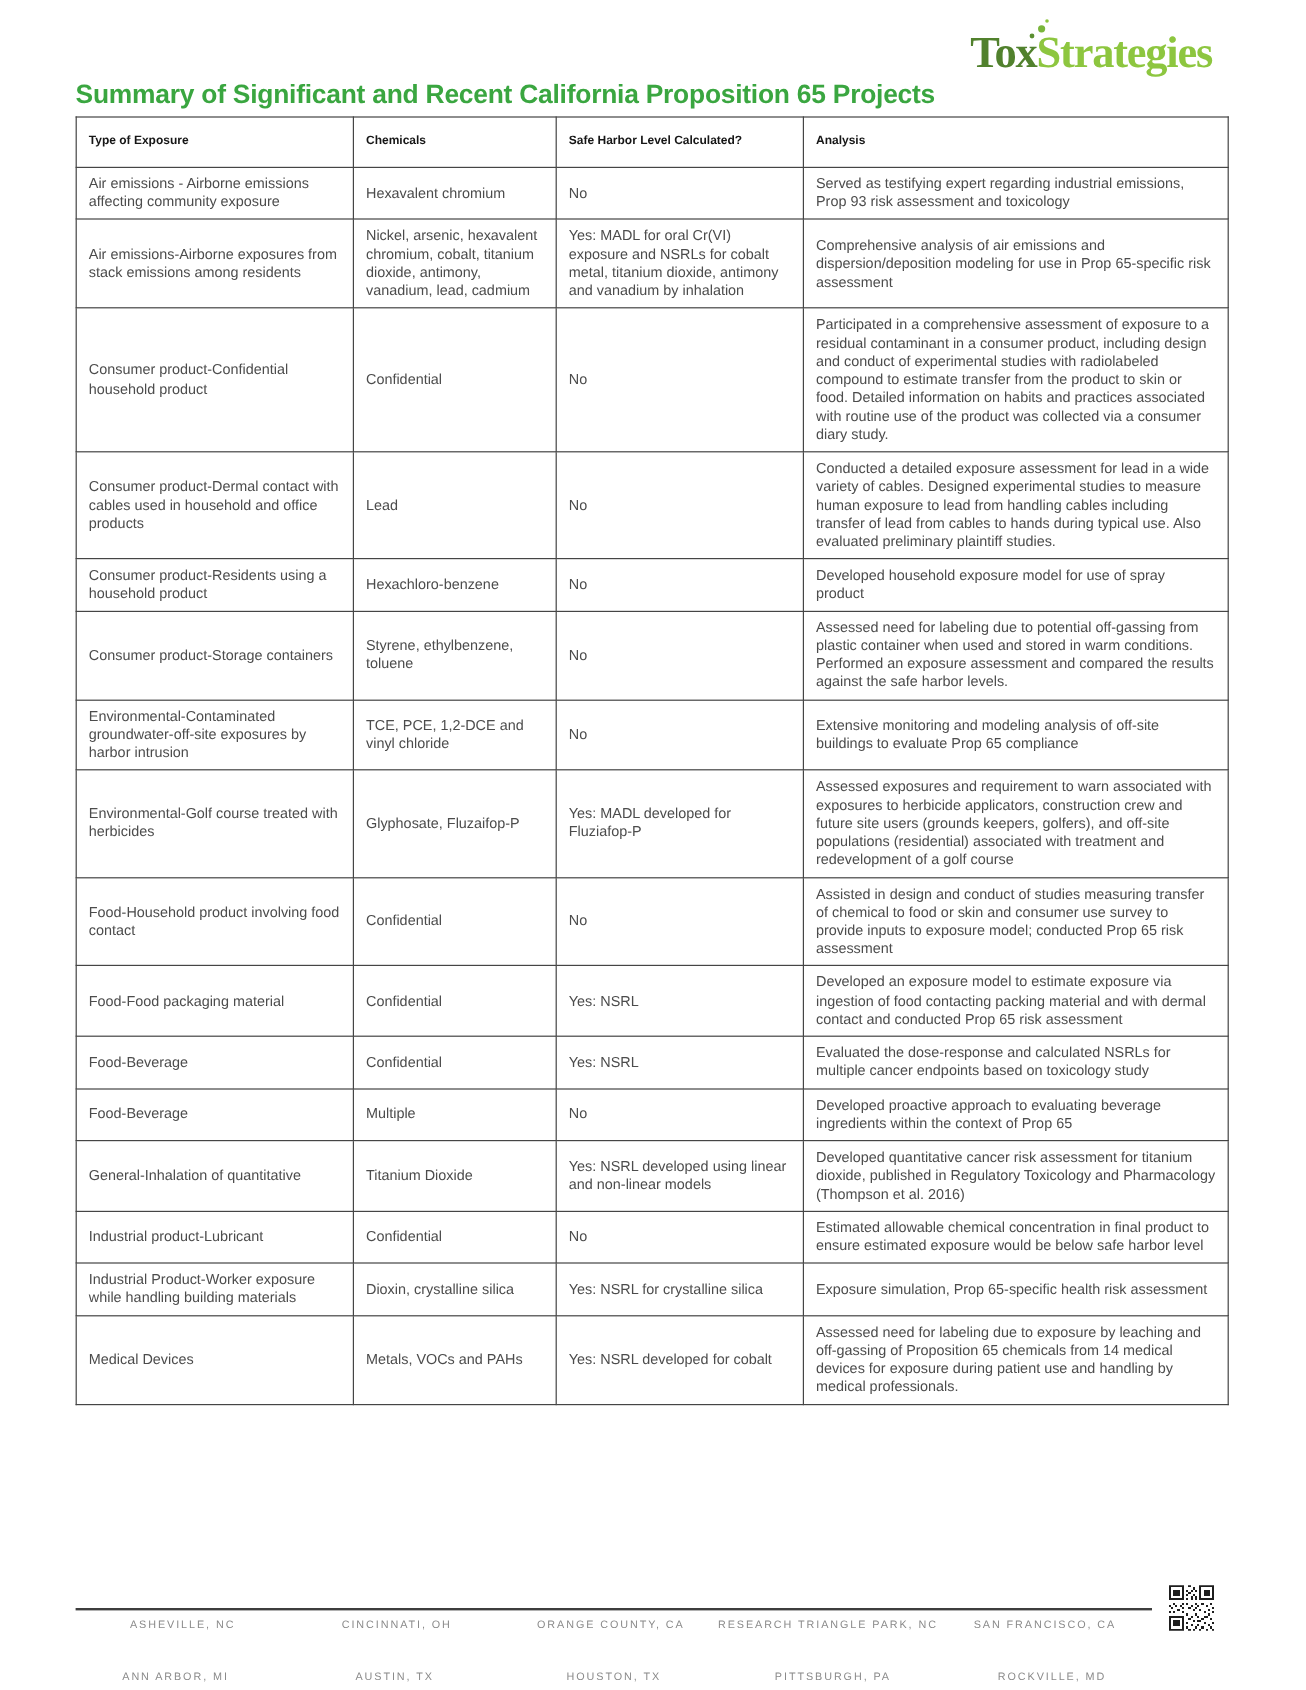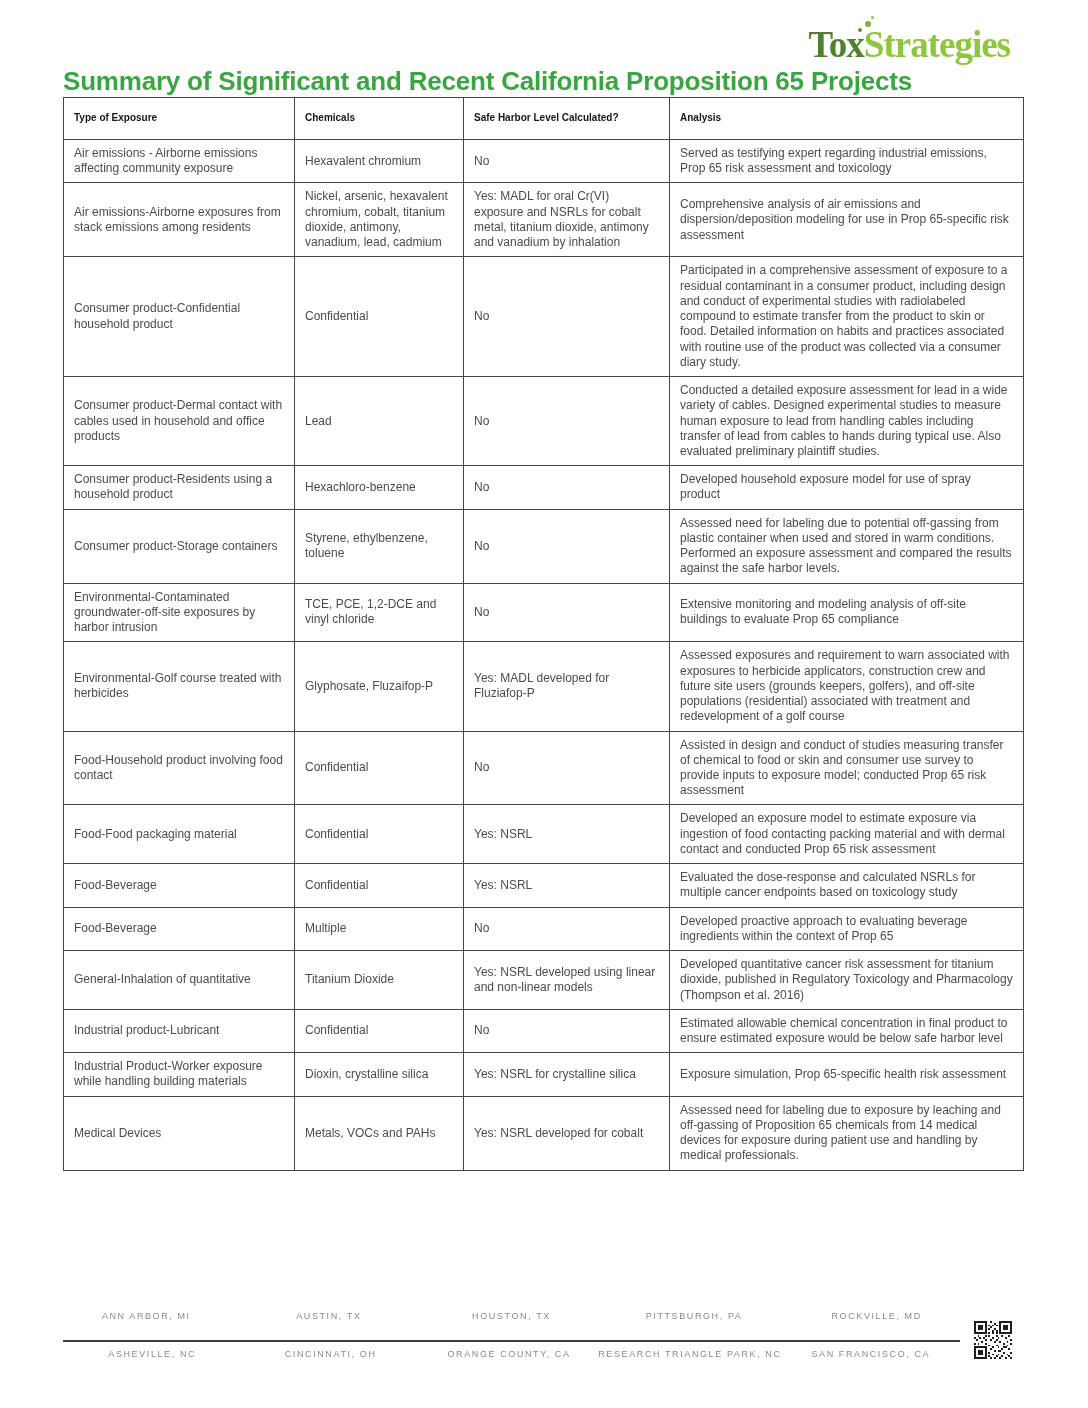--- a/index.html
+++ b/index.html
@@ -23,21 +23,21 @@
   .logo .strategies { color: #8dc63f; }
   .logo-dots { position: absolute; top: -7px; left: 49px; width: 20px; height: 14px; }
   .logo-dots i { position: absolute; border-radius: 50%; background: #6fa83a; }
   .logo-dots i:nth-child(1) { width: 4px; height: 4px; left: 0; top: 9px; background:#5b8f31; }
   .logo-dots i:nth-child(2) { width: 6px; height: 6px; left: 7px; top: 2px; background:#7ab63c; }
   .logo-dots i:nth-child(3) { width: 3px; height: 3px; left: 13px; top: -3px; background:#8dc63f; }
 
   
   .title {
     position: absolute; top: 66px; left: 63px;
-    font-size: 26px; font-weight: bold; color: #3aa640;
+    font-size: 22px; font-weight: bold; color: #3aa640;
     letter-spacing: -0.2px;
   }
 
   
   table.main {
     position: absolute; top: 97px; left: 63px; width: 960px;
     border-collapse: collapse; table-layout: fixed;
   }
   table.main th, table.main td {
     border: 1px solid #454545;
@@ -57,21 +57,21 @@
   
   .cities-row {
     position: absolute; left: 63px; width: 897px;
     display: flex;
   }
   .cities-row span {
     flex: 1; text-align: center;
     font-size: 9px; letter-spacing: 1.6px; color: #8a8a8a;
     white-space: nowrap;
   }
-  .cities-top { top: 1311px; gap: 16px; }
+  .cities-top { top: 1392px; gap: 16px; }
   .cities-bottom { top: 1349px; }
   .footer-line {
     position: absolute; top: 1340px; left: 63px; width: 897px;
     border-top: 2px solid #3e3e3e;
   }
   .footer-bottom { position: absolute; top: 1368px; left: 63px; width: 967px; height: 16px; }
   .footer-phone {
     position: absolute; left: 5px; top: 0;
     font-size: 12.5px; font-weight: bold; color: #4d4d4d;
   }
@@ -114,21 +114,21 @@
         <th>Chemicals</th>
         <th>Safe Harbor Level Calculated?</th>
         <th>Analysis</th>
       </tr>
     </thead>
     <tbody>
       <tr>
         <td>Air emissions - Airborne emissions affecting community exposure</td>
         <td>Hexavalent chromium</td>
         <td>No</td>
-        <td>Served as testifying expert regarding industrial emissions, Prop 65 risk assessment and toxicology</td>
+        <td>Served as testifying expert regarding industrial emissions, Prop 93 risk assessment and toxicology</td>
       </tr>
       <tr>
         <td>Air emissions-Airborne exposures from stack emissions among residents</td>
         <td>Nickel, arsenic, hexavalent chromium, cobalt, titanium dioxide, antimony, vanadium, lead, cadmium</td>
         <td>Yes: MADL for oral Cr(VI) exposure and NSRLs for cobalt metal, titanium dioxide, antimony and vanadium by inhalation</td>
         <td>Comprehensive analysis of air emissions and dispersion/deposition modeling for use in Prop 65-specific risk assessment</td>
       </tr>
       <tr>
         <td>Consumer product-Confidential household product</td>
         <td>Confidential</td>

